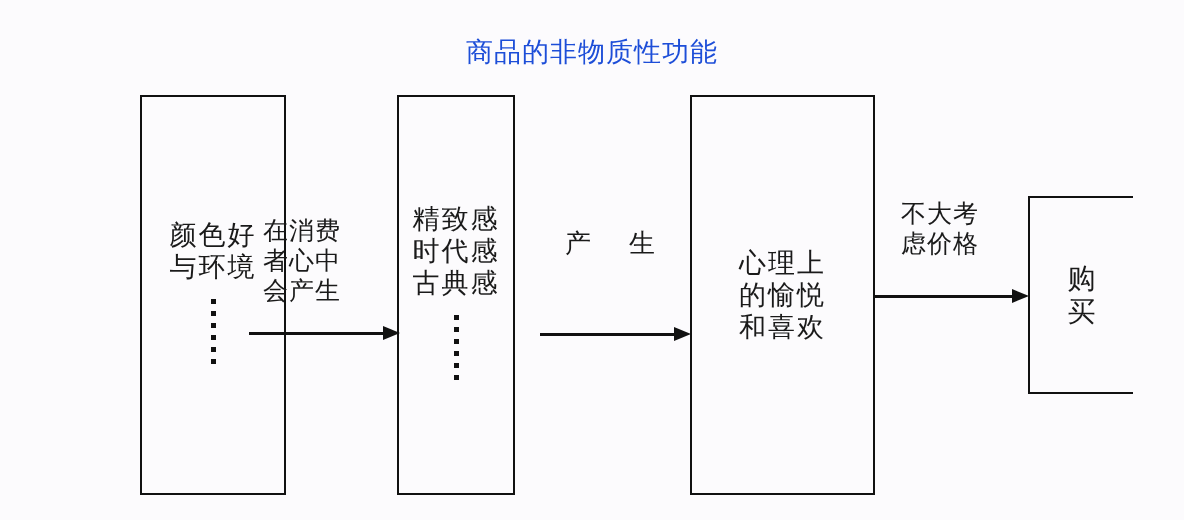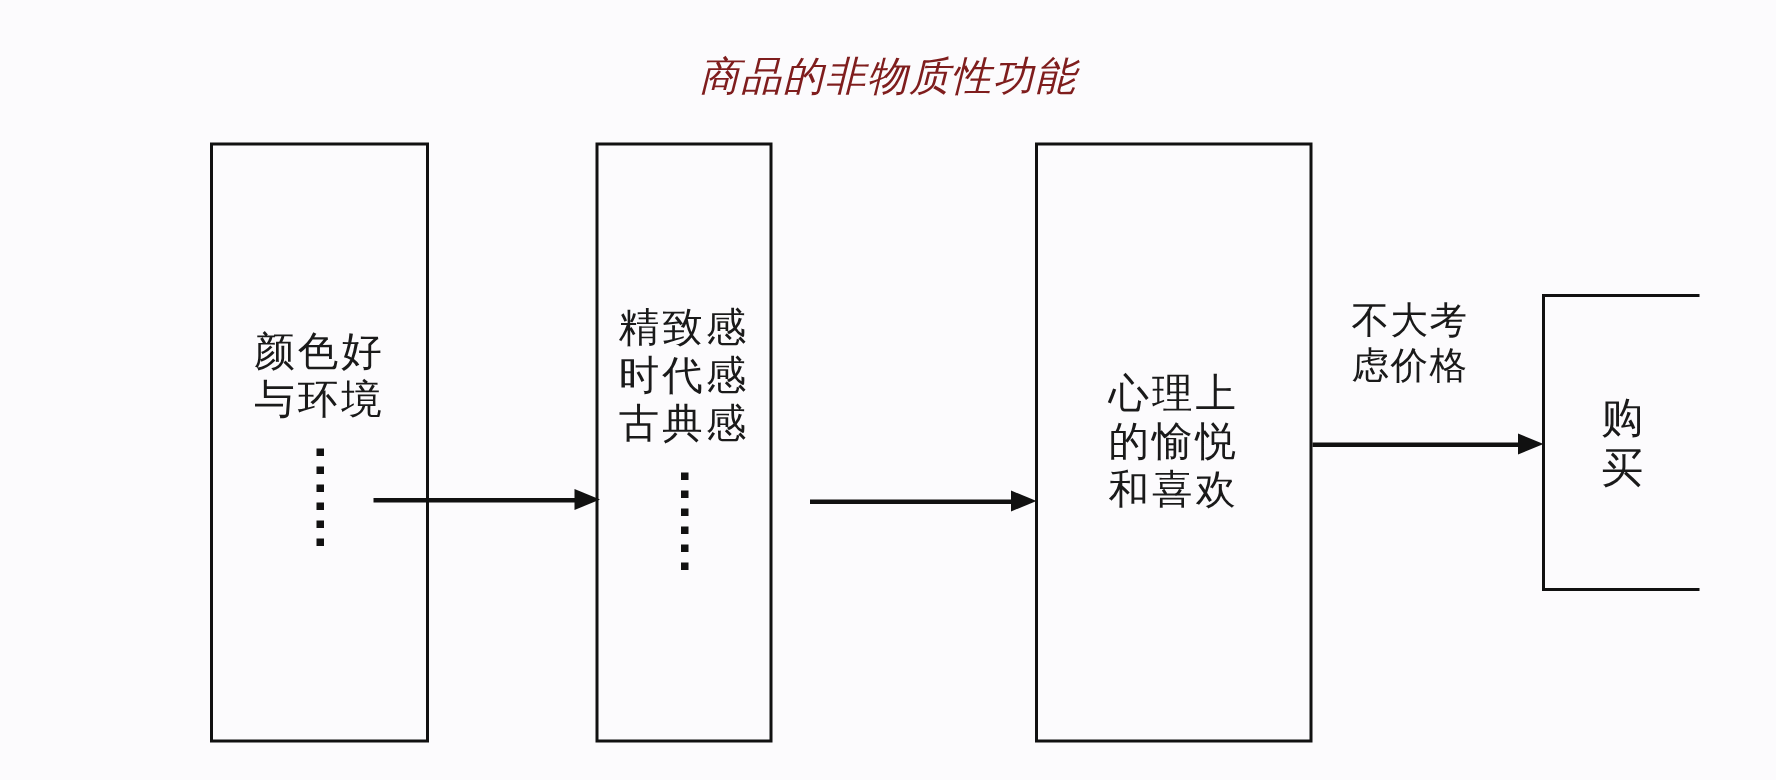--- a/index.html
+++ b/index.html
@@ -23,22 +23,21 @@
   
   #diagram-title {
     position: absolute;
     left: 0;
     top: 38px;
     width: 1184px;
     text-align: center;
     font-size: 27px;
     letter-spacing: 1px;
     line-height: 1;
-    color: #7f1d1d;
-    font-style: italic;
+    color: #1d4ed8;
   }
 
   
   .node-box {
     position: absolute;
     border: 2.5px solid #111111;
     background: transparent;
     box-sizing: border-box;
     display: flex;
     align-items: center;
@@ -151,20 +150,25 @@
         <span></span>
           <span></span>
           <span></span>
           <span></span>
           <span></span>
           <span></span>
       </div>
     </div>
   </div>
 
+  <div class="arrow-label" id="label-1">
+    <div class="lbl-line">在消费</div>
+    <div class="lbl-line">者心中</div>
+    <div class="lbl-line">会产生</div>
+  </div>
   <div class="arrow" id="arrow-1">
     <div class="shaft"></div>
     <div class="head"></div>
   </div>
 
   <div class="node-box" id="box-feelings">
     <div class="box-text">
       <div class="box-line">精致感</div>
       <div class="box-line">时代感</div>
       <div class="box-line">古典感</div>
@@ -172,20 +176,23 @@
         <span></span>
           <span></span>
           <span></span>
           <span></span>
           <span></span>
           <span></span>
       </div>
     </div>
   </div>
 
+  <div class="arrow-label" id="label-2">
+    <div class="lbl-line">产　生</div>
+  </div>
   <div class="arrow" id="arrow-2">
     <div class="shaft"></div>
     <div class="head"></div>
   </div>
 
   <div class="node-box" id="box-emotion">
     <div class="box-text">
       <div class="box-line">心理上</div>
       <div class="box-line">的愉悦</div>
       <div class="box-line">和喜欢</div>

